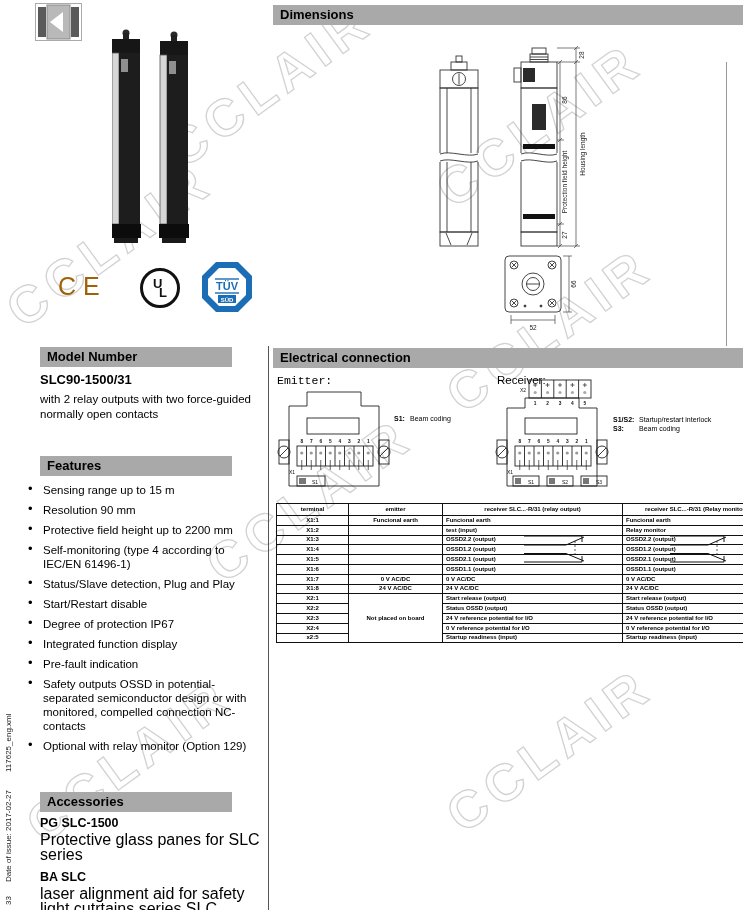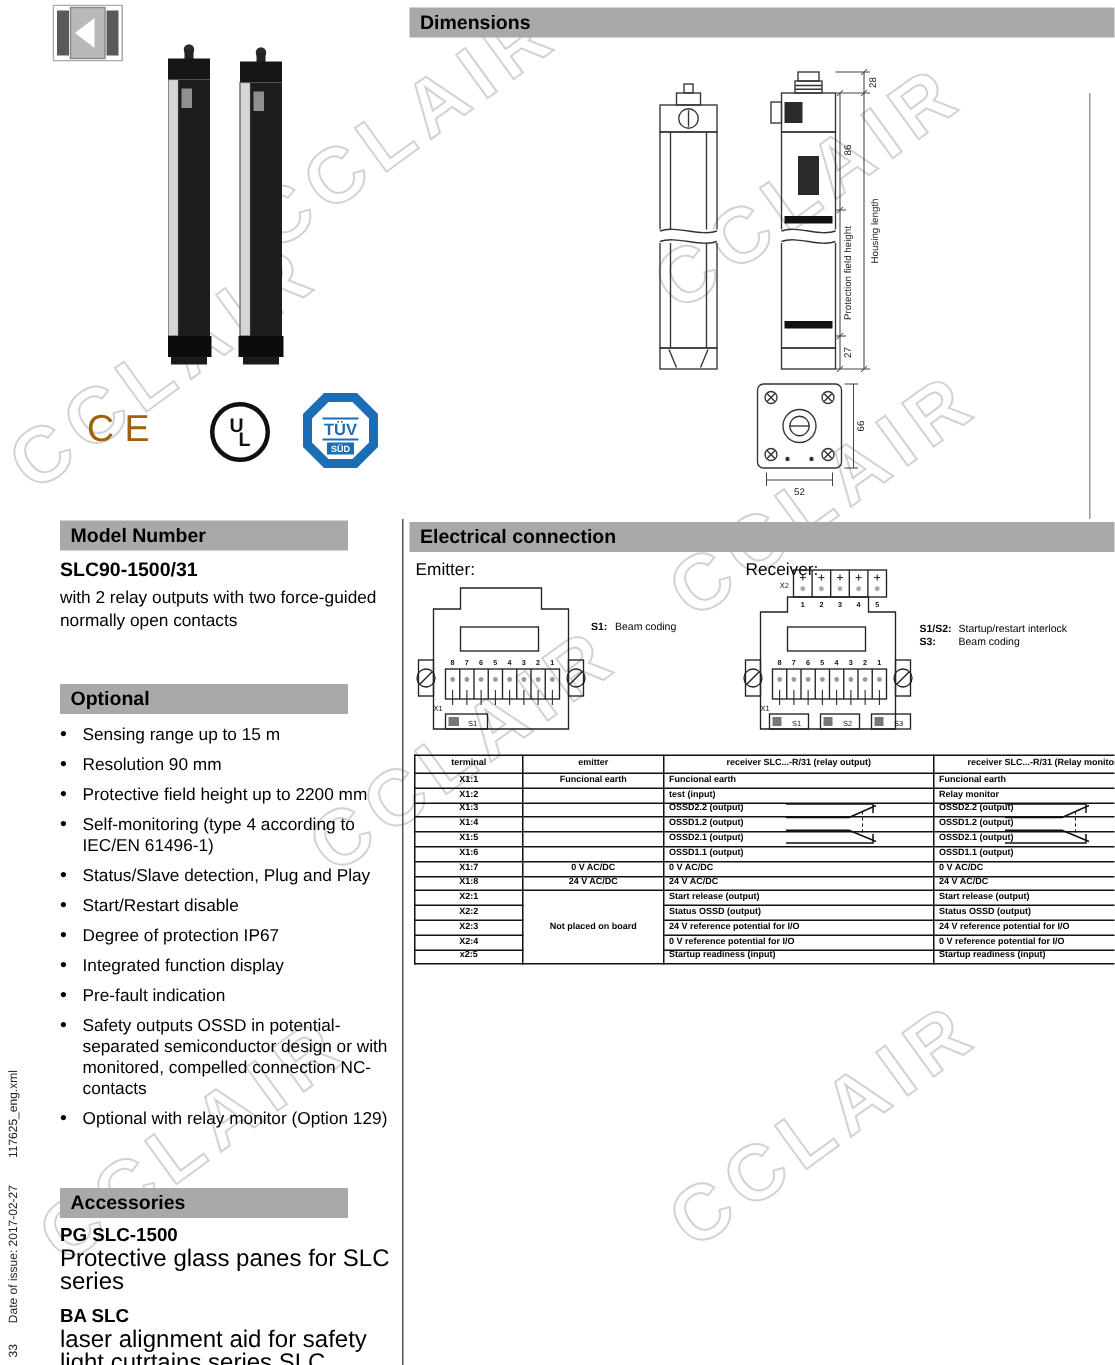--- a/index.html
+++ b/index.html
@@ -19,21 +19,21 @@
   
   .bar{
     position:absolute;height:20px;line-height:20px;background:#a9a9a9;
     font-size:13px;font-weight:bold;padding-left:7px;box-sizing:border-box;color:#000;
   }
   .bar-left{left:40px;width:192px;}
   .bar-right{left:273px;width:512px;}
   
   #model-name{left:40px;top:372px;font-size:13px;font-weight:bold;}
   #model-desc{left:40px;top:392px;width:230px;font-size:11.5px;line-height:15px;}
-  #features-list{left:37px;top:483px;width:230px;margin:0;padding:0;list-style:none;font-size:11.5px;line-height:14px;}
+  #features-list{left:25px;top:483px;width:230px;margin:0;padding:0;list-style:none;font-size:11.5px;line-height:14px;}
   #features-list li{position:relative;padding-left:18px;margin-bottom:6px;}
   #features-list li::before{content:"\2022";position:absolute;left:3px;top:-1px;font-size:13px;}
   #accessories-list{left:40px;top:816px;width:230px;}
   .acc-name{font-size:12.5px;font-weight:bold;margin-bottom:2px;}
   .acc-desc{font-size:16px;line-height:15px;margin-bottom:8px;}
   
   #side-note{
     left:4px;top:905px;transform:rotate(-90deg);transform-origin:0 0;
     white-space:nowrap;font-size:8px;color:#222;
   }
@@ -119,21 +119,21 @@
     <text x="27" y="30" font-size="11" font-weight="bold" fill="#1b6db5" text-anchor="middle">TÜV</text>
     <line x1="15" y1="33" x2="39" y2="33" stroke="#1b6db5" stroke-width="1.4"></line>
     <rect x="18" y="35" width="18" height="8" fill="#1b6db5"></rect>
     <text x="27" y="41.5" font-size="6" font-weight="bold" fill="#ffffff" text-anchor="middle">SÜD</text>
   </svg>
 
   <div class="bar bar-left" style="top:347px;">Model Number</div>
   <div class="abs" id="model-name">SLC90-1500/31</div>
   <div class="abs" id="model-desc">with 2 relay outputs with two force-guided normally open contacts</div>
 
-  <div class="bar bar-left" style="top:456px;">Optional</div>
+  <div class="bar bar-left" style="top:456px;">Features</div>
   <ul class="abs" id="features-list">
       <li>Sensing range up to 15 m</li>
       <li>Resolution 90 mm</li>
       <li>Protective field height up to 2200 mm</li>
       <li>Self-monitoring (type 4 according to IEC/EN 61496-1)</li>
       <li>Status/Slave detection, Plug and Play</li>
       <li>Start/Restart disable</li>
       <li>Degree of protection IP67</li>
       <li>Integrated function display</li>
       <li>Pre-fault indication</li>
@@ -250,21 +250,21 @@
         <line x1="296" y1="228" x2="296" y2="284"></line>
         <line x1="238" y1="287" x2="238" y2="296"></line>
         <line x1="282" y1="287" x2="282" y2="296"></line>
         <line x1="238" y1="292" x2="282" y2="292"></line>
       </g>
     </g>
   </svg>
 
   <div class="bar bar-right" style="top:348px;">Electrical connection</div>
 
-  <div class="abs conn-label" style="left:277px;top:374px;">Emitter:</div>
+  <div class="abs conn-label" style="left:277px;top:374px;font-family:Liberation Mono, monospace;">Emitter:</div>
   <div class="abs conn-label" style="left:497px;top:374px;">Receiver:</div>
 
   <svg class="abs" style="left:277px;top:390px;" width="114" height="102" viewBox="0 0 114 102" fill="none" stroke="#222222" stroke-width="0.9">
     <path d="M30,2 L84,2 L84,16 L102,16 L102,96 L12,96 L12,16 L30,16 Z"></path>
     <rect x="30" y="28" width="52" height="16"></rect>
     <rect x="2" y="50" width="10" height="24"></rect>
     <circle cx="7" cy="62" r="6"></circle>
       <line x1="3" y1="66" x2="11" y2="58"></line>
     <rect x="102" y="50" width="10" height="24"></rect>
     <circle cx="107" cy="62" r="6"></circle>

